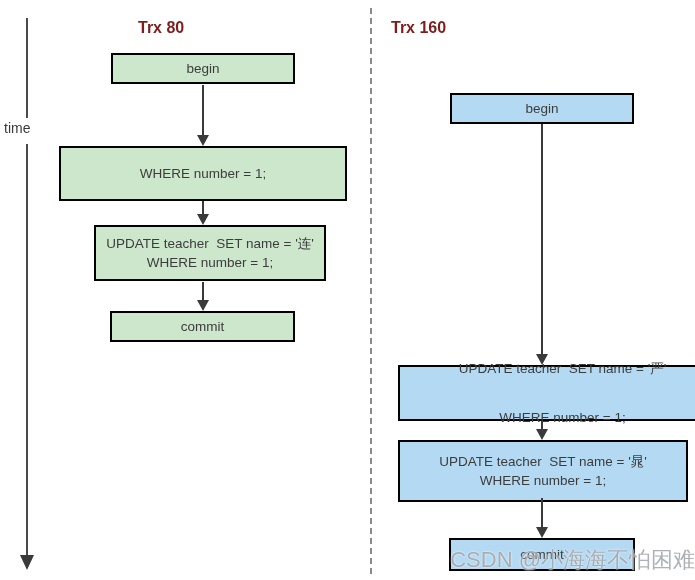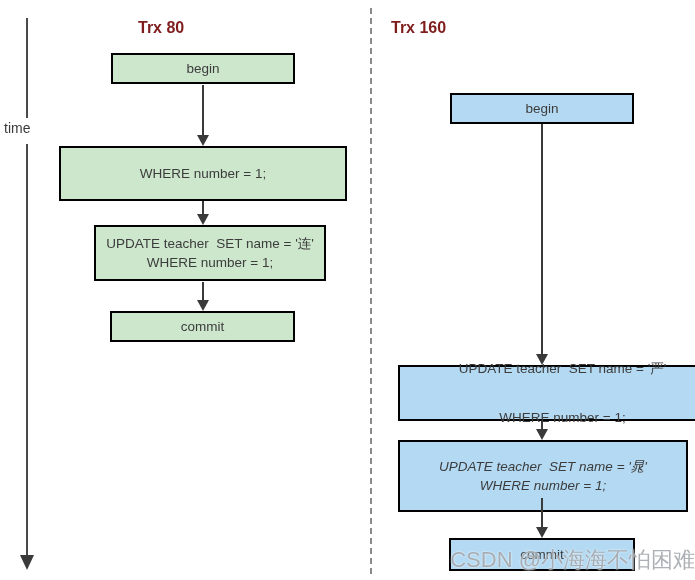--- a/index.html
+++ b/index.html
@@ -76,21 +76,21 @@
   }
   .box .line { white-space: pre; }
   
   .b80-begin   { left: 111px; top:  53px; width: 184px; height: 31px; }
   .b80-update1 { left:  59px; top: 146px; width: 288px; height: 55px; }
   .b80-update2 { left:  58px; top: 225px; width: 232px; height: 56px; margin-left: 36px; }
   .b80-commit  { left: 110px; top: 311px; width: 185px; height: 31px; }
   
   .b120-begin   { left: 450px; top:  93px; width: 184px; height: 31px; }
   .b120-update1 { left: 398px; top: 365px; width: 329px; height: 56px; gap: 30px; }
-  .b120-update2 { left: 398px; top: 440px; width: 290px; height: 72px; font-style: italic; }
+  .b120-update2 { left: 398px; top: 440px; width: 290px; height: 62px; }
   .b120-commit  { left: 449px; top: 538px; width: 186px; height: 33px; }
   
   .arrow {
     position: absolute;
     width: 12px;
   }
   .arrow .arrow-line {
     position: absolute;
     left: 5px;
     top: 0;

